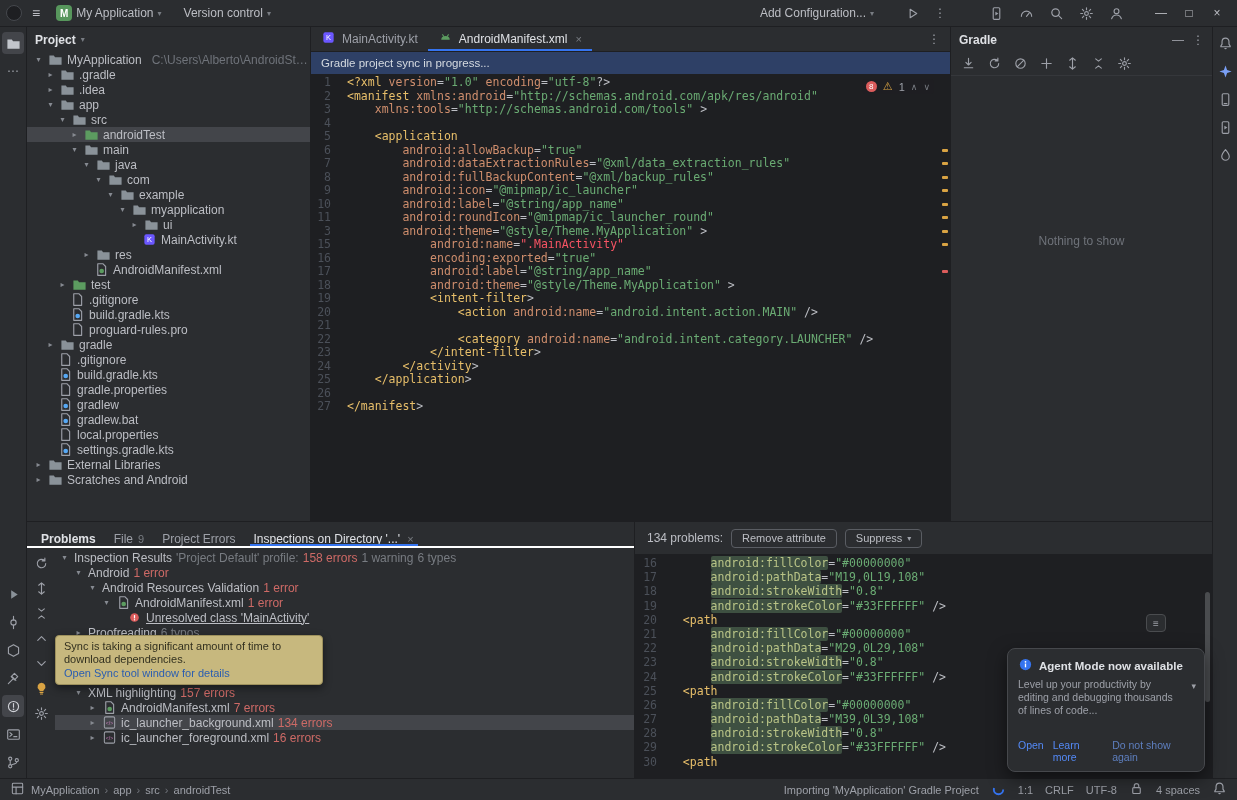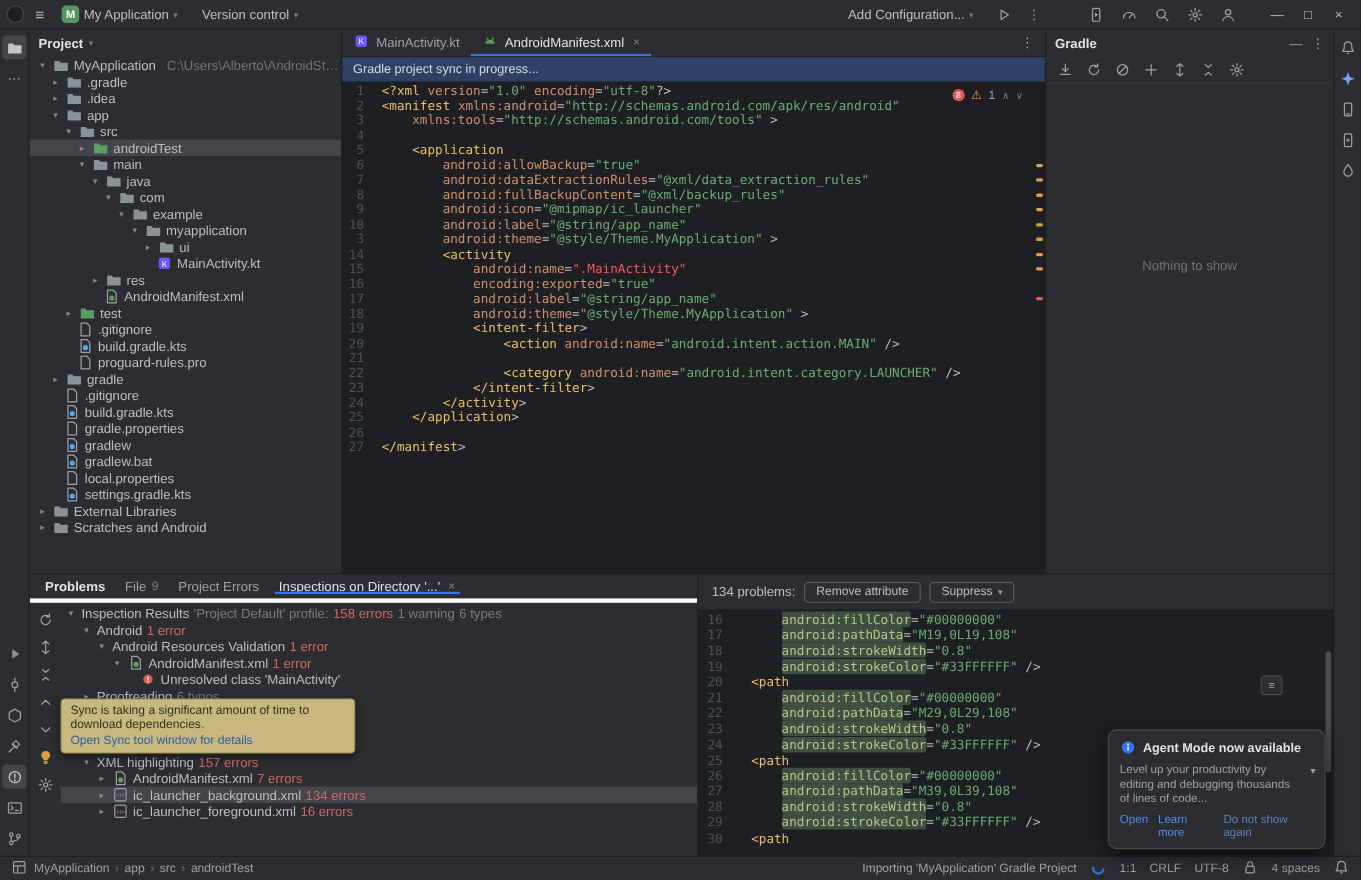--- a/index.html
+++ b/index.html
@@ -10,21 +10,21 @@
 
 #titlebar{height:27px;background:#2b2d30;border-bottom:1px solid #1e1f22;
   display:flex;align-items:center;padding:0 6px;gap:8px;flex:none}
 .tb-left{display:flex;align-items:center;gap:10px}
 .app-logo{width:16px;height:16px;border-radius:50%;background:#1e1f22;border:1px solid #45484d;flex:none}
 .menu-glyph{color:#BCBEC4;font-size:14px;cursor:default}
 .proj-badge{width:16px;height:16px;border-radius:4px;background:#57965C;color:#fff;
   font-size:10px;font-weight:bold;display:flex;align-items:center;justify-content:center}
 .tb-menu{display:flex;align-items:center;gap:4px;color:#BCBEC4;padding:2px 6px;border-radius:4px}
 .tb-menu .caret{color:#787C82;font-size:8px}
-.tb-center{margin-left:auto;display:flex;align-items:center;gap:10px}
+.tb-center{margin-left:auto;display:flex;align-items:center;gap:21px}
 .tb-right{display:flex;align-items:center;gap:10px;margin-left:26px}
 .win-controls{display:flex;align-items:center;gap:0;margin-left:10px}
 .win-btn{width:28px;height:26px;display:flex;align-items:center;justify-content:center;color:#BCBEC4;font-size:12px}
 .icon-btn{width:22px;height:22px;display:flex;align-items:center;justify-content:center;border-radius:4px;color:#9DA0A8}
 .icon-btn.active{background:#43454A}
 
 
 #main{flex:1;display:flex;min-height:0}
 .rail{width:27px;background:#2b2d30;display:flex;flex-direction:column;align-items:center;
   padding:5px 0;gap:6px;flex:none}
@@ -84,21 +84,21 @@
 
 #gradle-panel{width:262px;background:#2b2d30;border-left:1px solid #1e1f22;flex:none;
   display:flex;flex-direction:column}
 #gradle-toolbar{height:24px;display:flex;align-items:center;gap:4px;padding:0 6px;
   border-bottom:1px solid #35373b;flex:none}
 #gradle-empty{color:#6F737A;text-align:center;margin-top:158px}
 
 
 #problems-panel{width:607px;background:#2b2d30;display:flex;flex-direction:column;
   position:relative;flex:none;overflow:hidden}
-#problems-tabs{height:26px;display:flex;align-items:center;gap:2px;padding:0 6px;flex:none;border-bottom:4px solid #ffffff}
+#problems-tabs{height:26px;display:flex;align-items:flex-end;gap:2px;padding:0 6px;flex:none;border-bottom:2px solid #ffffff}
 .pw-title{display:flex;align-items:center;color:#DFE1E5;font-weight:bold;padding:0 8px}
 .p-tab{display:flex;align-items:center;gap:5px;padding:0 8px;color:#9DA0A8;position:relative}
 .p-tab .badge{color:#787C82;font-size:11px}
 .p-tab.active{color:#DFE1E5}
 .p-tab.active::after{content:"";position:absolute;left:4px;right:4px;bottom:0;height:2px;background:#3574F0}
 #problems-body{flex:1;display:flex;min-height:0}
 #problems-toolbar{width:28px;display:flex;flex-direction:column;align-items:center;gap:3px;padding-top:4px;flex:none}
 #problems-tree{flex:1;padding-top:2px;overflow:hidden}
 .pp-row{height:15px;display:flex;align-items:center;gap:4px;white-space:nowrap}
 .pp-row.sel{background:#43454A}
@@ -127,21 +127,21 @@
 #preview-code .tk-a{color:#B9C487;background:#3E5041;border-radius:2px}
 #pv-scrollbar{position:absolute;right:2px;top:70px;width:5px;height:110px;background:#4A4C4F;border-radius:3px}
 #pv-float{position:absolute;right:46px;top:92px;width:20px;height:18px;border:1px solid #4A4C4F;
   border-radius:4px;background:#2b2d30;color:#9DA0A8;font-size:10px;display:flex;align-items:center;justify-content:center}
 
 
 #toast{position:fixed;right:32px;bottom:28px;width:198px;background:#2b2d30;border:1px solid #46484C;
   border-radius:8px;padding:8px 10px;z-index:40;box-shadow:0 6px 18px rgba(0,0,0,.5)}
 #toast .t-head{display:flex;align-items:center;gap:6px;color:#DFE1E5;font-weight:bold;font-size:11.5px}
 #toast .t-body{color:#9DA0A8;font-size:10.5px;line-height:13px;margin-top:4px;padding-right:12px}
-#toast .t-links{display:flex;gap:9px;margin-top:6px;font-size:10.5px}
+#toast .t-links{display:flex;gap:9px;margin-top:22px;font-size:10.5px}
 .t-link-blue{color:#548AF7;cursor:pointer}
 .t-link-dim{color:#5E7FBF;cursor:pointer}
 #toast .t-chev{position:absolute;right:8px;top:32px;color:#9DA0A8;font-size:9px}
 
 
 #status-bar{height:22px;background:#2b2d30;border-top:1px solid #1e1f22;display:flex;
   align-items:center;padding:0 10px;font-size:11px;color:#9DA0A8;flex:none;gap:6px}
 #crumbs{display:flex;align-items:center;gap:5px}
 .crumb{color:#9DA0A8}
 .crumb-sep{color:#6F737A}
@@ -581,22 +581,22 @@
                 <div class="code-row"><span class="gut">1</span><span class="code-text"><span class="tk-t">&lt;?xml</span><span> </span><span class="tk-a">version</span><span>=</span><span class="tk-s">"1.0"</span><span> </span><span class="tk-a">encoding</span><span>=</span><span class="tk-s">"utf-8"</span><span class="tk-p">?&gt;</span></span></div>
                 <div class="code-row"><span class="gut">2</span><span class="code-text"><span class="tk-t">&lt;manifest</span><span> </span><span class="tk-a">xmlns:android</span><span>=</span><span class="tk-s">"http://schemas.android.com/apk/res/android"</span></span></div>
                 <div class="code-row"><span class="gut">3</span><span class="code-text"><span>    </span><span class="tk-a">xmlns:tools</span><span>=</span><span class="tk-s">"http://schemas.android.com/tools"</span><span> </span><span class="tk-p">&gt;</span></span></div>
                 <div class="code-row"><span class="gut">4</span><span class="code-text"></span></div>
                 <div class="code-row"><span class="gut">5</span><span class="code-text"><span>    </span><span class="tk-t">&lt;application</span></span></div>
                 <div class="code-row"><span class="gut">6</span><span class="code-text"><span>        </span><span class="tk-a">android:allowBackup</span><span>=</span><span class="tk-s">"true"</span></span></div>
                 <div class="code-row"><span class="gut">7</span><span class="code-text"><span>        </span><span class="tk-a">android:dataExtractionRules</span><span>=</span><span class="tk-s">"@xml/data_extraction_rules"</span></span></div>
                 <div class="code-row"><span class="gut">8</span><span class="code-text"><span>        </span><span class="tk-a">android:fullBackupContent</span><span>=</span><span class="tk-s">"@xml/backup_rules"</span></span></div>
                 <div class="code-row"><span class="gut">9</span><span class="code-text"><span>        </span><span class="tk-a">android:icon</span><span>=</span><span class="tk-s">"@mipmap/ic_launcher"</span></span></div>
                 <div class="code-row"><span class="gut">10</span><span class="code-text"><span>        </span><span class="tk-a">android:label</span><span>=</span><span class="tk-s">"@string/app_name"</span></span></div>
+                <div class="code-row"><span class="gut">11</span><span class="code-text"><span>        </span><span class="tk-a">android:roundIcon</span><span>=</span><span class="tk-s">"@mipmap/ic_launcher_round"</span></span></div>
                 <div class="code-row"><span class="gut">3</span><span class="code-text"><span>        </span><span class="tk-a">android:theme</span><span>=</span><span class="tk-s">"@style/Theme.MyApplication"</span><span> </span><span class="tk-p">&gt;</span></span></div>
-                <div class="code-row"><span class="gut">14</span><span class="code-text"><span>        </span><span class="tk-t">&lt;activity</span></span></div>
                 <div class="code-row"><span class="gut">15</span><span class="code-text"><span>            </span><span class="tk-a">android:name</span><span>=</span><span class="tk-e">".MainActivity"</span></span></div>
                 <div class="code-row"><span class="gut">16</span><span class="code-text"><span>            </span><span class="tk-a">encoding:exported</span><span>=</span><span class="tk-s">"true"</span></span></div>
                 <div class="code-row"><span class="gut">17</span><span class="code-text"><span>            </span><span class="tk-a">android:label</span><span>=</span><span class="tk-s">"@string/app_name"</span></span></div>
                 <div class="code-row"><span class="gut">18</span><span class="code-text"><span>            </span><span class="tk-a">android:theme</span><span>=</span><span class="tk-s">"@style/Theme.MyApplication"</span><span> </span><span class="tk-p">&gt;</span></span></div>
                 <div class="code-row"><span class="gut">19</span><span class="code-text"><span>            </span><span class="tk-t">&lt;intent-filter</span><span class="tk-p">&gt;</span></span></div>
                 <div class="code-row"><span class="gut">20</span><span class="code-text"><span>                </span><span class="tk-t">&lt;action</span><span> </span><span class="tk-a">android:name</span><span>=</span><span class="tk-s">"android.intent.action.MAIN"</span><span> </span><span class="tk-p">/&gt;</span></span></div>
                 <div class="code-row"><span class="gut">21</span><span class="code-text"></span></div>
                 <div class="code-row"><span class="gut">22</span><span class="code-text"><span>                </span><span class="tk-t">&lt;category</span><span> </span><span class="tk-a">android:name</span><span>=</span><span class="tk-s">"android.intent.category.LAUNCHER"</span><span> </span><span class="tk-p">/&gt;</span></span></div>
                 <div class="code-row"><span class="gut">23</span><span class="code-text"><span>            </span><span class="tk-t">&lt;/intent-filter</span><span class="tk-p">&gt;</span></span></div>
                 <div class="code-row"><span class="gut">24</span><span class="code-text"><span>        </span><span class="tk-t">&lt;/activity</span><span class="tk-p">&gt;</span></span></div>
@@ -749,21 +749,21 @@
                   <span class="chev">▾</span>
                   <span class="ti">
                     <svg width="15" height="15" viewBox="0 0 16 16" fill="none">
                       <path d="M4 1.8h5.4l3 3v9.4H4z" fill="none" stroke="#9DA0A8" stroke-width="1.2" stroke-linecap="round" stroke-linejoin="round"></path>
                       <circle cx="8.2" cy="9.6" r="2.5" fill="#5C9C60"></circle>
                     </svg>
                   </span>
                   <span class="sg-fg">AndroidManifest.xml </span>
                   <span class="sg-err">1 error</span>
                 </div>
-                <div class="pp-row" style="padding-left: 72px;">
+                <div class="pp-row" style="padding-left: 72px; text-decoration: underline;">
                   <span class="ti">
                     <svg width="15" height="15" viewBox="0 0 16 16" fill="none">
                       <circle cx="8" cy="8" r="4.6" fill="#DB5C5C"></circle>
                       <rect x="7.35" y="5.4" width="1.3" height="3.6" fill="#fff"></rect>
                       <rect x="7.35" y="9.8" width="1.3" height="1.3" fill="#fff"></rect>
                     </svg>
                   </span>
                   <span class="sg-fg">Unresolved class 'MainActivity'</span>
                 </div>
                 <div class="pp-row" style="padding-left: 18px;">

